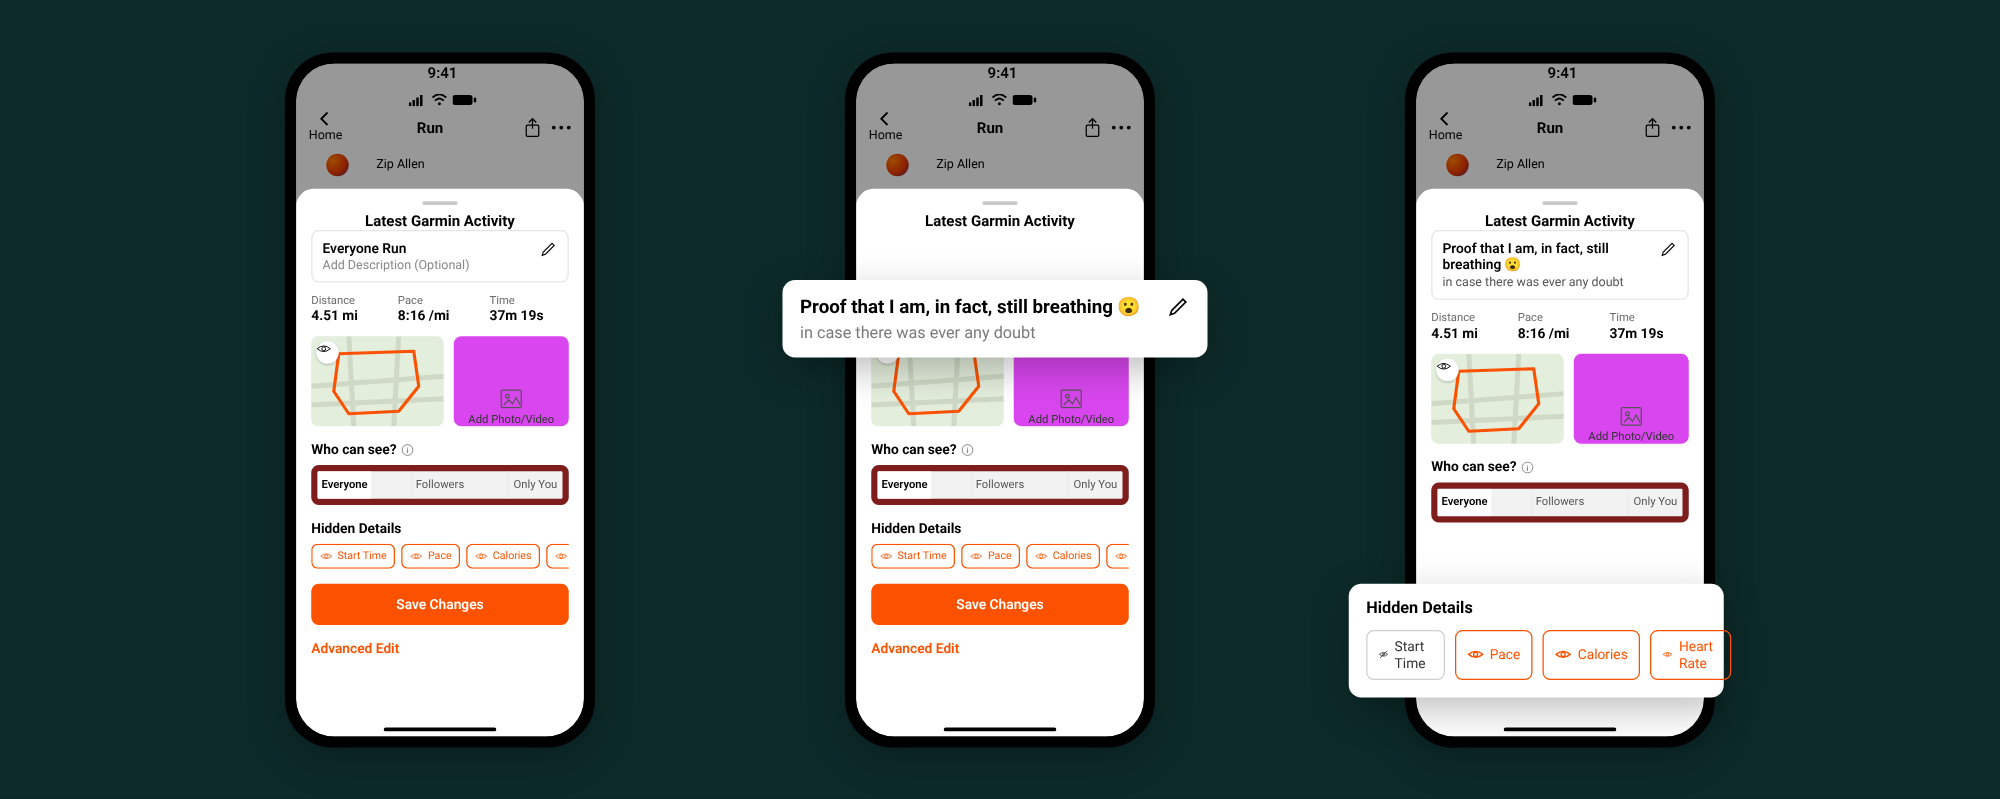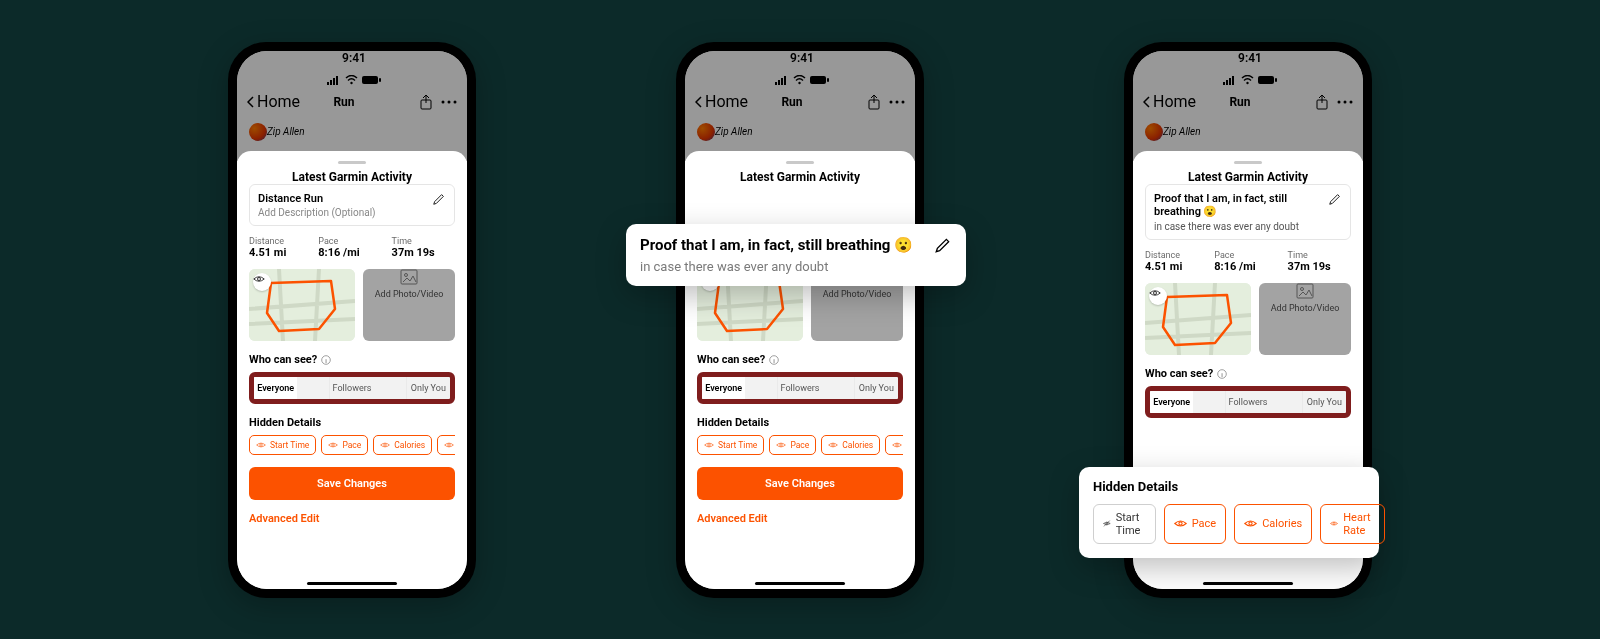--- a/index.html
+++ b/index.html
@@ -52,28 +52,28 @@
   }
   .status-right { display:flex; gap:4px; align-items:center; }
   .nav-row {
     height: 34px;
     display:flex;
     align-items:center;
     padding: 0 10px;
     position: relative;
     z-index:2;
   }
-  .back { display:flex; align-items:center; font-size:16px; gap:2px; }
+  .back { display:flex; align-items:center; font-size:10px; gap:2px;flex-direction:column; }
   .nav-title { position:absolute; left:0; right:16px; text-align:center; font-size:12px; font-weight:700; }
   .nav-actions { margin-left:auto; display:flex; gap:8px; align-items:center; }
   .user-chip {
-    padding: 4px 12px;
-    display:flex; align-items:center; gap:0;
+    padding: 4px 24px;
+    display:flex; align-items:center; gap:22px;
     font-size: 10px;
-    position: relative; z-index:2;font-style:italic;
+    position: relative; z-index:2;
   }
   .avatar {
     width:18px; height:18px; border-radius:50%;
     background: radial-gradient(circle at 30% 30%, #ff7a00, #e03400 60%, #3b2b7a 100%);
   }
   .sheet {
     position:absolute;
     left:0; right:0; bottom:0;
     top: 100px;
     background:#fff;
@@ -110,24 +110,24 @@
   }
   .map-thumb svg { position:absolute; inset:0; }
   .vis-pill {
     position:absolute; left:4px; top:4px;
     width:18px;height:18px; background:#fff; border-radius:50%;
     display:flex;align-items:center;justify-content:center;
     box-shadow:0 1px 2px rgba(0,0,0,.2);
   }
   .add-media {
     flex:1; height:72px;
-    background:#a3a3a3;
+    background:#d946ef;
     border-radius:6px;
     display:flex; flex-direction:column;
-    align-items:center; justify-content:flex-start;
+    align-items:center; justify-content:flex-end;
     gap:4px;
     font-size:9px;
     color:#333;
   }
   .section-hdr { font-size:11px; font-weight:700; display:flex; align-items:center; gap:4px; margin-bottom:6px; }
   .seg {
     display:flex;
     border:5px solid #7f1d1d;
     border-radius:6px;
     overflow:hidden;
@@ -248,21 +248,21 @@
       <div class="avatar"></div>
       <span>Zip Allen</span>
     </div>
 
     <div class="sheet">
       <div class="grip"></div>
       <div class="sheet-title">Latest Garmin Activity</div>
 
       <div class="title-card">
         <div class="txts">
-          <div class="ttl">Distance Run</div>
+          <div class="ttl">Everyone Run</div>
           <div class="desc">Add Description (Optional)</div>
         </div>
         <svg class="edit-icon" viewBox="0 0 16 16">
               <path d="M2 14 l1 -3 l8 -8 l2 2 l-8 8 z" stroke="#000" fill="none" stroke-width="1"></path>
             </svg>
       </div>
 
       <div class="stats">
         <div>
               <div class="stat-label">Distance</div>

